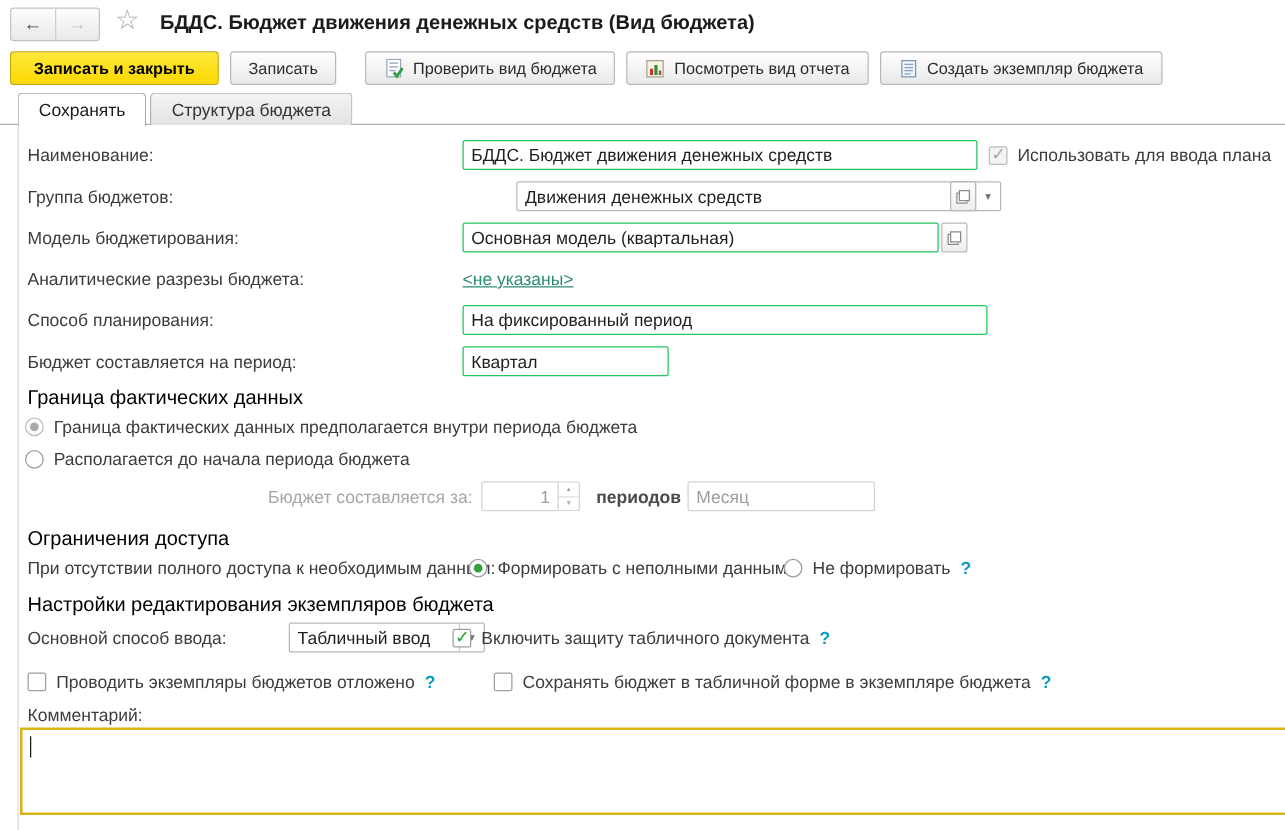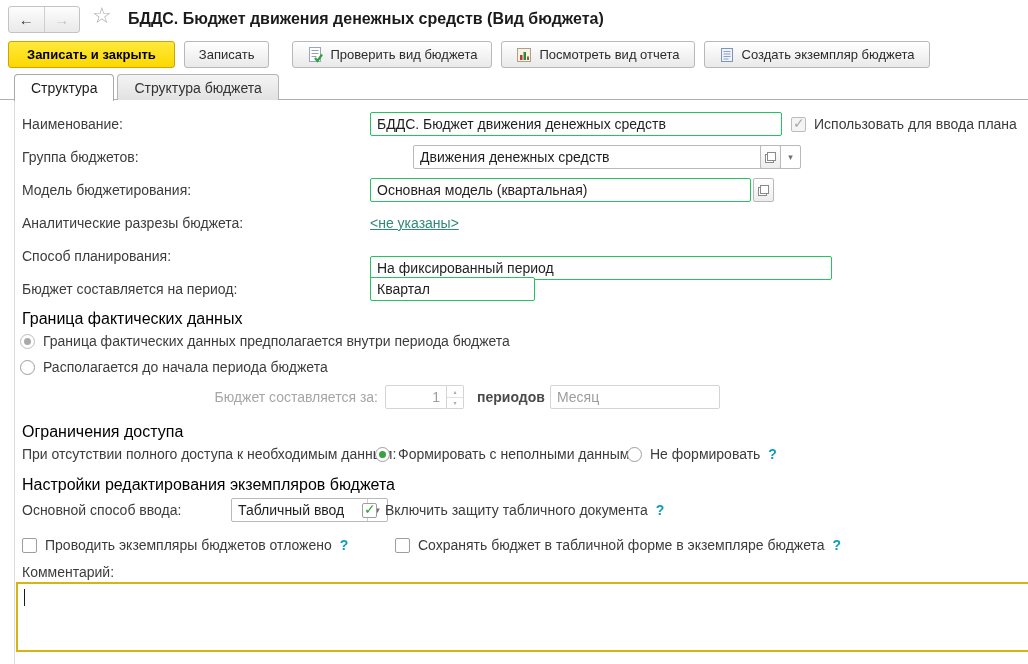--- a/index.html
+++ b/index.html
@@ -131,21 +131,21 @@
             <line x1="4.5" y1="9.5" x2="11.5" y2="9.5" stroke="#8aa0c8"></line>
             <line x1="4.5" y1="12" x2="9.5" y2="12" stroke="#8aa0c8"></line>
           </svg>
         </span>
       <span>Создать экземпляр бюджета</span>
     </button>
   </div>
 
   <div class="tabline"></div>
   <div class="tabs">
-    <div class="tab active">Структура</div>
+    <div class="tab active">Сохранять</div>
     <div class="tab">Структура бюджета</div>
   </div>
   <div class="vline"></div>
 
   <div class="row" style="top:112px">
     <div class="lbl" style="left:22px">Наименование:</div>
     <input class="field" style="left: 370px; width: 412px;" value="БДДС. Бюджет движения денежных средств">
     <div class="hgroup" style="left:791px">
       <span class="checkbox checked dis"></span>
       <span class="txt lbl dis" style="position:static">Использовать для ввода плана</span>
@@ -171,21 +171,21 @@
       </button>
   </div>
 
   <div class="row" style="top:213px; height:20px">
     <div class="lbl" style="left:22px; line-height:20px">Аналитические разрезы бюджета:</div>
     <span class="link" style="position:absolute; left:370px">&lt;не указаны&gt;</span>
   </div>
 
   <div class="row" style="top:244px">
     <div class="lbl" style="left:22px">Способ планирования:</div>
-    <input class="field" style="left: 370px; width: 462px; margin-top: 12px;" value="На фиксированный период">
+    <input class="field" style="left: 370px; width: 420px;" value="На фиксированный период">
   </div>
 
   <div class="row" style="top:277px">
     <div class="lbl" style="left:22px">Бюджет составляется на период:</div>
     <input class="field" style="left: 370px; width: 165px;" value="Квартал">
   </div>
 
   <div class="heading" style="top:310px">Граница фактических данных</div>
   <div class="hgroup" style="left:20px; top:331px; height:20px">
     <span class="radio sel dis"></span>
@@ -197,21 +197,21 @@
   </div>
 
   <div class="row" style="top:385px">
     <div class="lbl dis" style="left:200px; width:178px; text-align:right">Бюджет составляется за:</div>
     <input class="field dis" style="left: 385px; width: 62px; text-align: right; border-radius: 2px 0px 0px 2px;" value="1">
     <div class="spin" style="left:447px">
       <span></span>
       <span></span>
     </div>
     <div class="lbl" style="left:477px; font-weight:600; color:#4a4a4a">периодов</div>
-    <input class="field dis" style="left: 550px; width: 170px;" value="Месяц">
+    <input class="field dis" style="left: 550px; width: 150px;" value="Месяц">
   </div>
 
   <div class="heading" style="top:423px">Ограничения доступа</div>
   <div class="row" style="top:444px; height:20px">
     <div class="lbl" style="left:22px; line-height:20px">При отсутствии полного доступа к необходимым данным:</div>
     <div class="hgroup" style="left:375px; top:-2px">
       <span class="radio sel"></span>
       <span class="txt">Формировать с неполными данными</span>
     </div>
     <div class="hgroup" style="left:627px; top:-2px">

